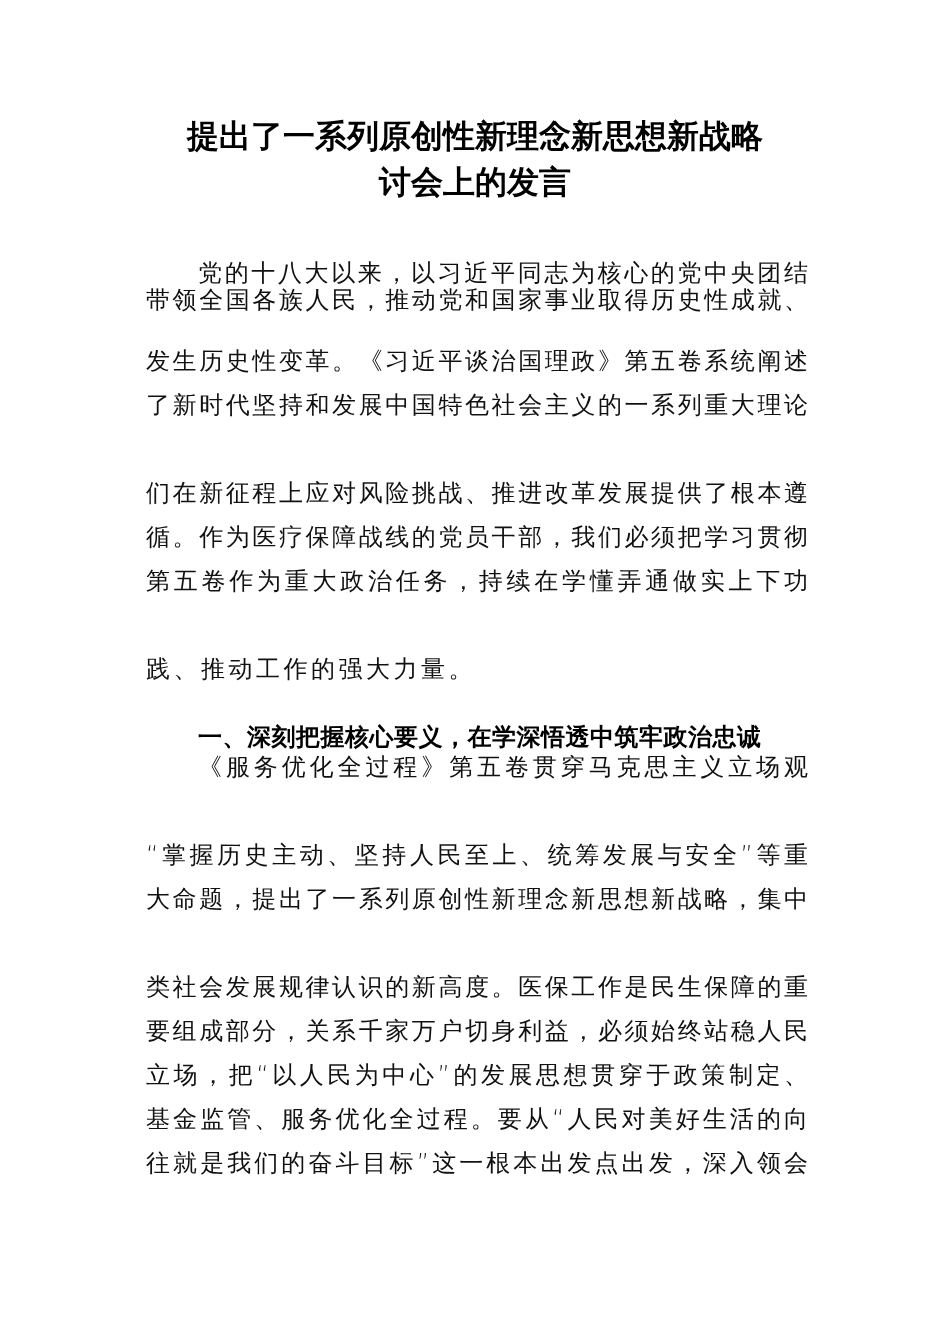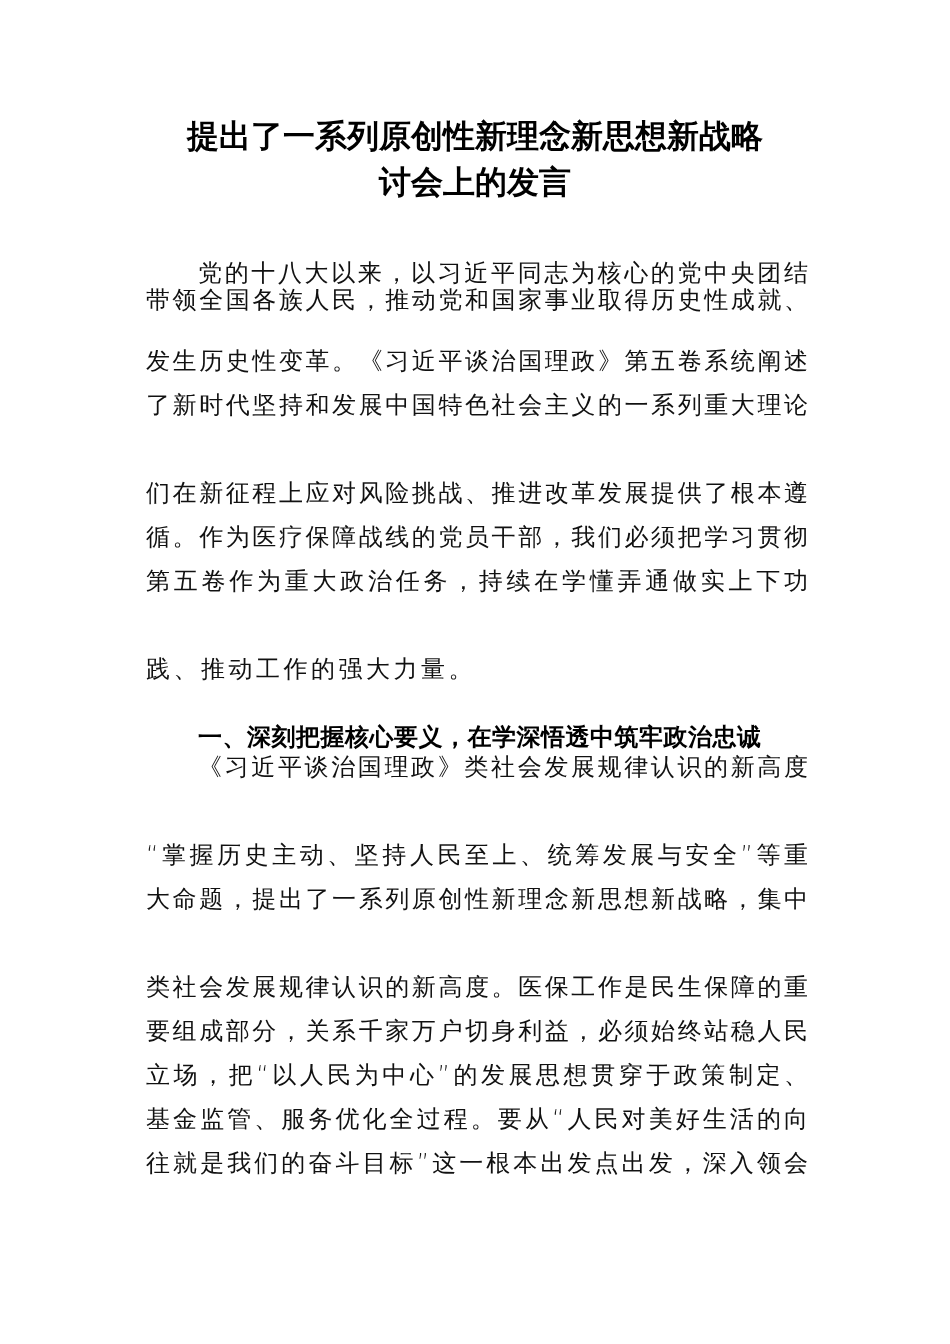--- a/index.html
+++ b/index.html
@@ -29,21 +29,21 @@
   <div class="line" style="top:278px">带领全国各族人民，推动党和国家事业取得历史性成就、</div>
   <div class="line" style="top:339px">发生历史性变革。《习近平谈治国理政》第五卷系统阐述</div>
   <div class="line" style="top:383px">了新时代坚持和发展中国特色社会主义的一系列重大理论</div>
   <div class="line" style="top:471px">们在新征程上应对风险挑战、推进改革发展提供了根本遵</div>
   <div class="line" style="top:515px">循。作为医疗保障战线的党员干部，我们必须把学习贯彻</div>
   <div class="line" style="top:559px">第五卷作为重大政治任务，持续在学懂弄通做实上下功</div>
   <div class="line last" style="top:647px">践、推动工作的强大力量。</div>
 
   <div class="heading">一、深刻把握核心要义，在学深悟透中筑牢政治忠诚</div>
 
-  <div class="line indent" style="top:745px">《习近平谈治国理政》类社会发展规律认识的新高度</div>
+  <div class="line indent" style="top:745px">《服务优化全过程》第五卷贯穿马克思主义立场观</div>
   <div class="line" style="top:833px">“掌握历史主动、坚持人民至上、统筹发展与安全”等重</div>
   <div class="line" style="top:877px">大命题，提出了一系列原创性新理念新思想新战略，集中</div>
   <div class="line" style="top:965px">类社会发展规律认识的新高度。医保工作是民生保障的重</div>
   <div class="line" style="top:1009px">要组成部分，关系千家万户切身利益，必须始终站稳人民</div>
   <div class="line" style="top:1053px">立场，把“以人民为中心”的发展思想贯穿于政策制定、</div>
   <div class="line" style="top:1097px">基金监管、服务优化全过程。要从“人民对美好生活的向</div>
   <div class="line" style="top:1141px">往就是我们的奋斗目标”这一根本出发点出发，深入领会</div>
 </div>
 
 </body></html>

